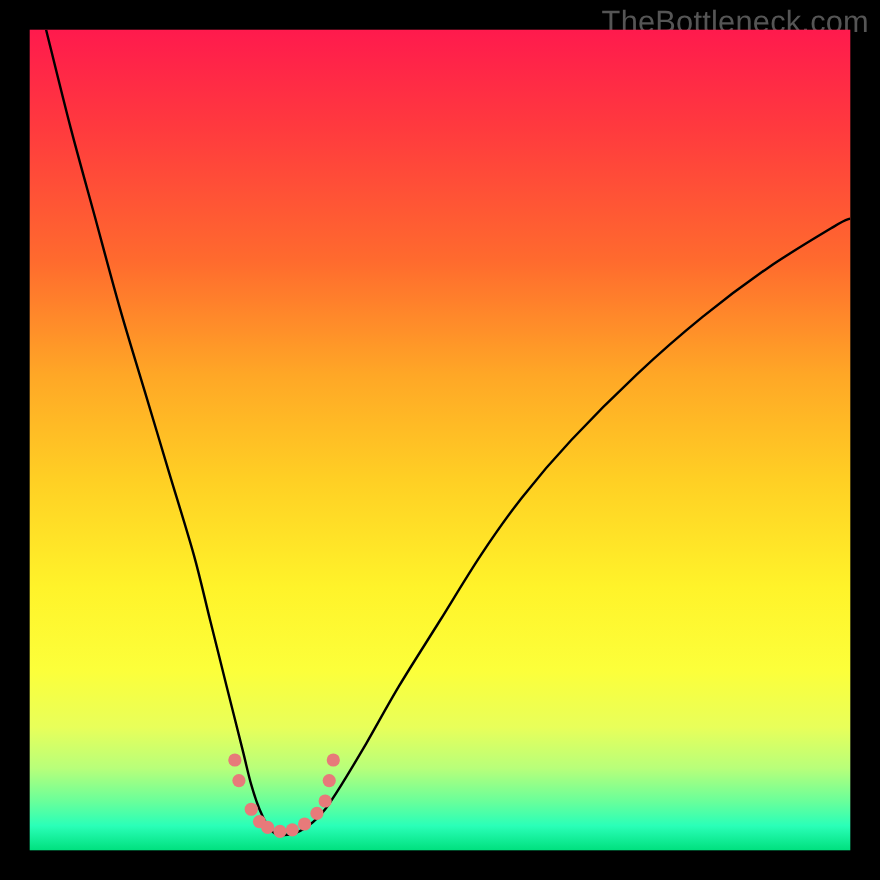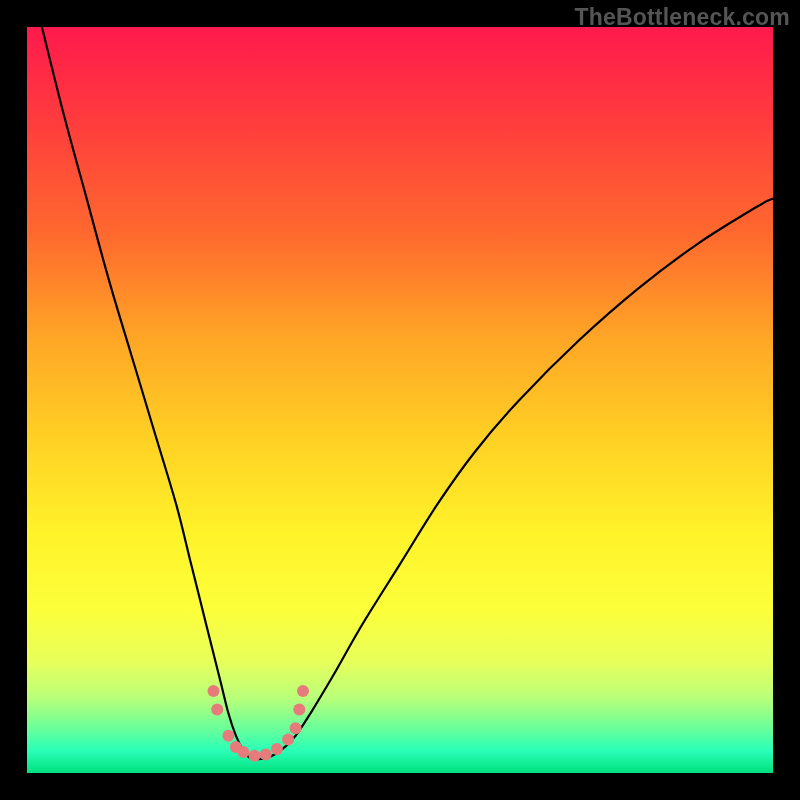--- a/index.html
+++ b/index.html
@@ -30,22 +30,22 @@
       #6aff9a 94%,
       #2affb8 97%,
       #00e07e 100%
     );
   }
   .watermark {
     position: absolute;
     top: 4px;
     right: 10px;
     color: #555;
-    font-size: 23px;
-    font-weight: 700;
+    font-size: 28px;
+    font-weight: 400;
     letter-spacing: 0.2px;
   }
   svg.curve {
     position: absolute;
     left: 0;
     top: 0;
     width: 746px;
     height: 746px;
   }
   .curve path {

